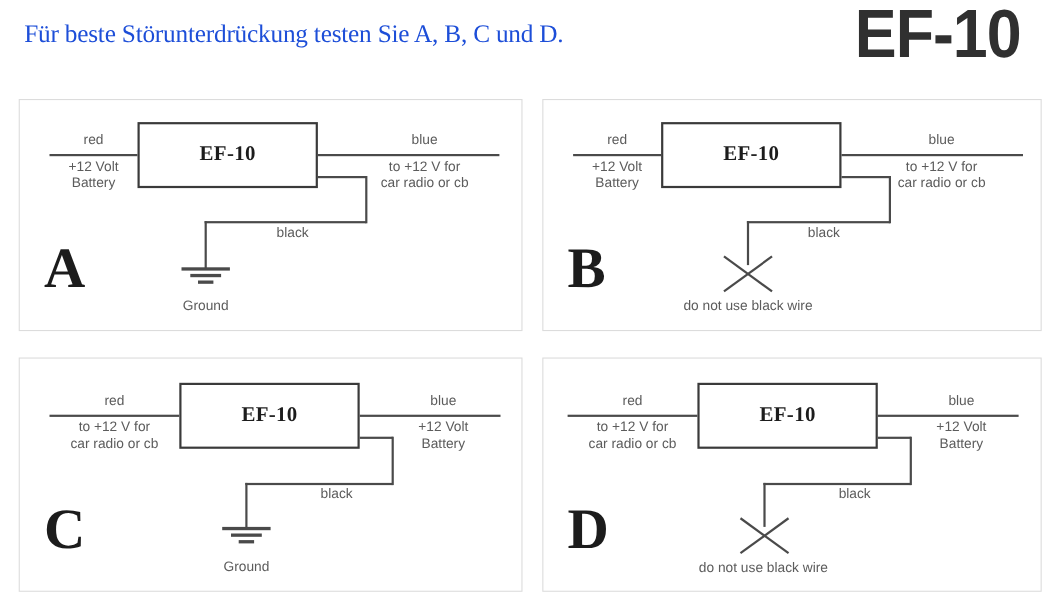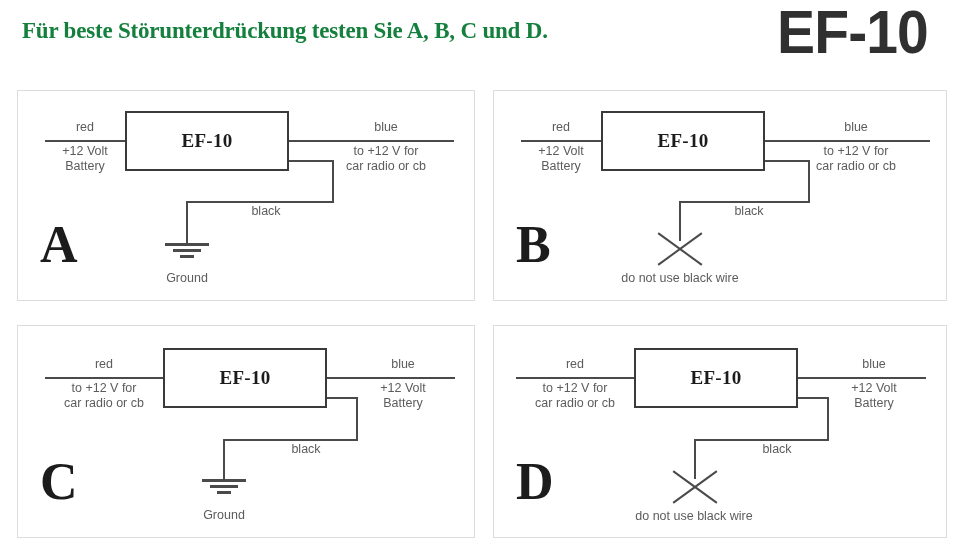--- a/index.html
+++ b/index.html
@@ -20,23 +20,23 @@
   #header {
     position: absolute;
     left: 0; top: 0;
     width: 960px; height: 76px;
   }
   #header-title {
     position: absolute;
     left: 22px;
     top: 18px;
     font-family: "Liberation Serif", serif;
-    font-weight: bold;
+    font-weight: normal;
     font-size: 23px;
-    color: #15803d;
+    color: #1d4ed8;
     letter-spacing: -0.2px;
     white-space: nowrap;
   }
   #brand-logo {
     position: absolute;
     right: 32px;
     top: 1px;
     font-family: "Liberation Sans", sans-serif;
     font-weight: bold;
     font-size: 62px;

